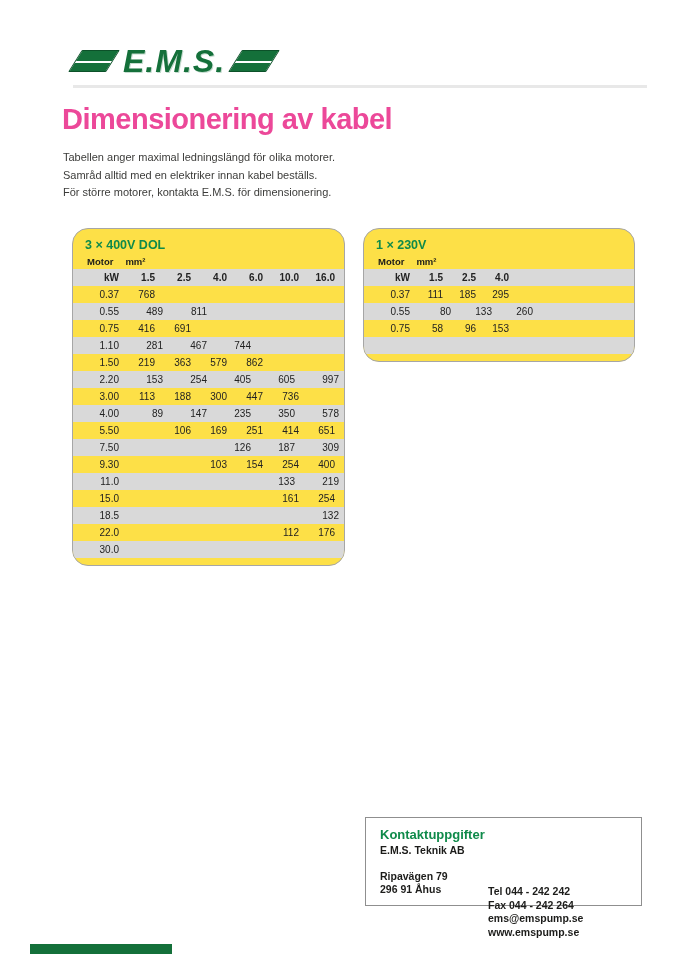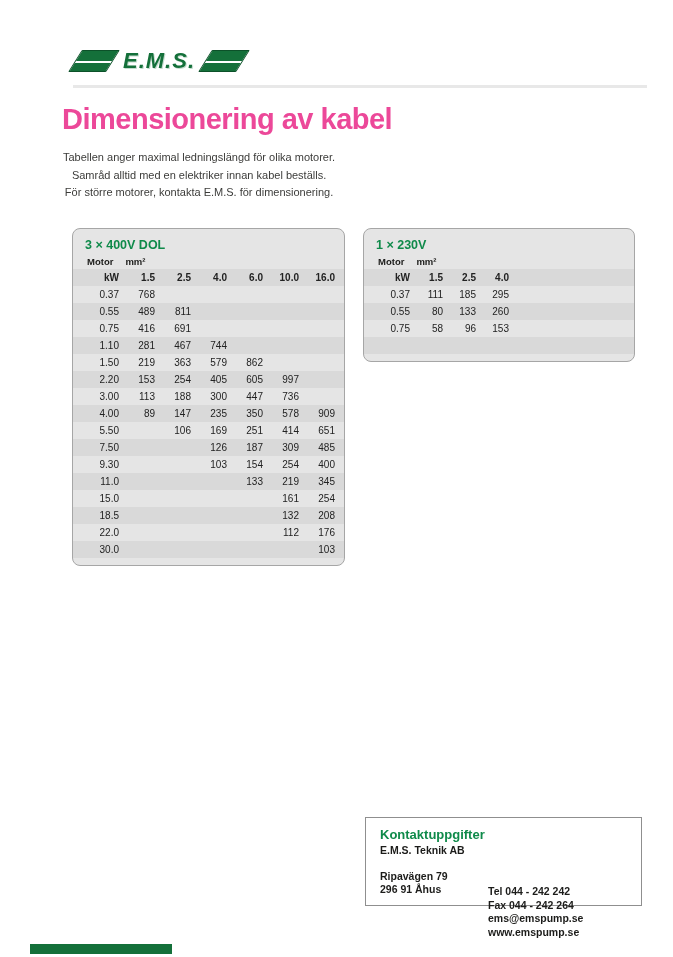--- a/index.html
+++ b/index.html
@@ -11,43 +11,43 @@
   .abs{position:absolute;}
 
   
   .logo{left:75px;top:46px;display:flex;align-items:center;gap:10px;height:30px;}
   .logo-tile{
     width:36px;height:20px;transform:skewX(-32deg);
     background:linear-gradient(#14703a 0 52%,#ffffff 52% 62%,#14703a 62% 100%);
     border:1px solid #0c5129;border-radius:1px;
   }
   .logo-text{
-    font-size:22px;font-weight:700;font-style:italic;color:#14703a;
+    font-size:32px;font-weight:700;font-style:italic;color:#14703a;
     letter-spacing:1px;line-height:1;text-shadow:1px 1px 0 rgba(20,112,58,.25);
   }
 
   .top-rule{left:73px;top:85px;width:574px;height:3px;background:#e8e8e8;}
 
   
   .page-title{left:62px;top:103px;font-size:29px;font-weight:700;letter-spacing:-0.5px;color:#ec4899;}
-  .intro{left:63px;top:149px;font-size:11px;line-height:17.5px;color:#3c3c3a;text-align:center;}
+  .intro{left:63px;top:149px;font-size:11px;line-height:17.5px;color:#3c3c3a;}
 
   
   .card{
-    background:#e5e5e5;border:1px solid #a6a6a6;border-radius:8px;
+    background:#fde047;border:1px solid #a6a6a6;border-radius:16px;
     overflow:hidden;padding:7px 0 7px 0;box-sizing:border-box;
   }
   .card-400v{left:72px;top:228px;width:273px;}
   .card-230v{left:363px;top:228px;width:272px;}
   .card-title{color:#0f8a4a;font-weight:700;font-size:12.5px;padding:2px 0 4px 12px;line-height:14px;}
   .sub-labels{display:flex;align-items:baseline;font-size:9.5px;font-weight:700;color:#1c1c1a;
     padding:0 0 3px 14px;height:13px;box-sizing:border-box;}
   .sub-labels .unit{margin-left:12px;}
   .trow{display:flex;align-items:center;height:17px;font-size:10px;color:#222;}
-  .trow.stripe{background:#d9d9d9;}
+  .trow.stripe{background:#d9d9d9;gap:8px;}
   .trow.thead{background:#d9d9d9;font-weight:700;}
   .kw-cell{width:46px;text-align:right;flex:0 0 auto;}
   .val-cell{width:36px;text-align:right;flex:0 0 auto;}
   .card-230v .val-cell{width:33px;}
 
   
   .contact{
     left:365px;top:817px;width:277px;height:89px;box-sizing:border-box;
     border:1px solid #8f8f8f;border-radius:0;padding:9px 14px 0 14px;background:#fff;
   }

